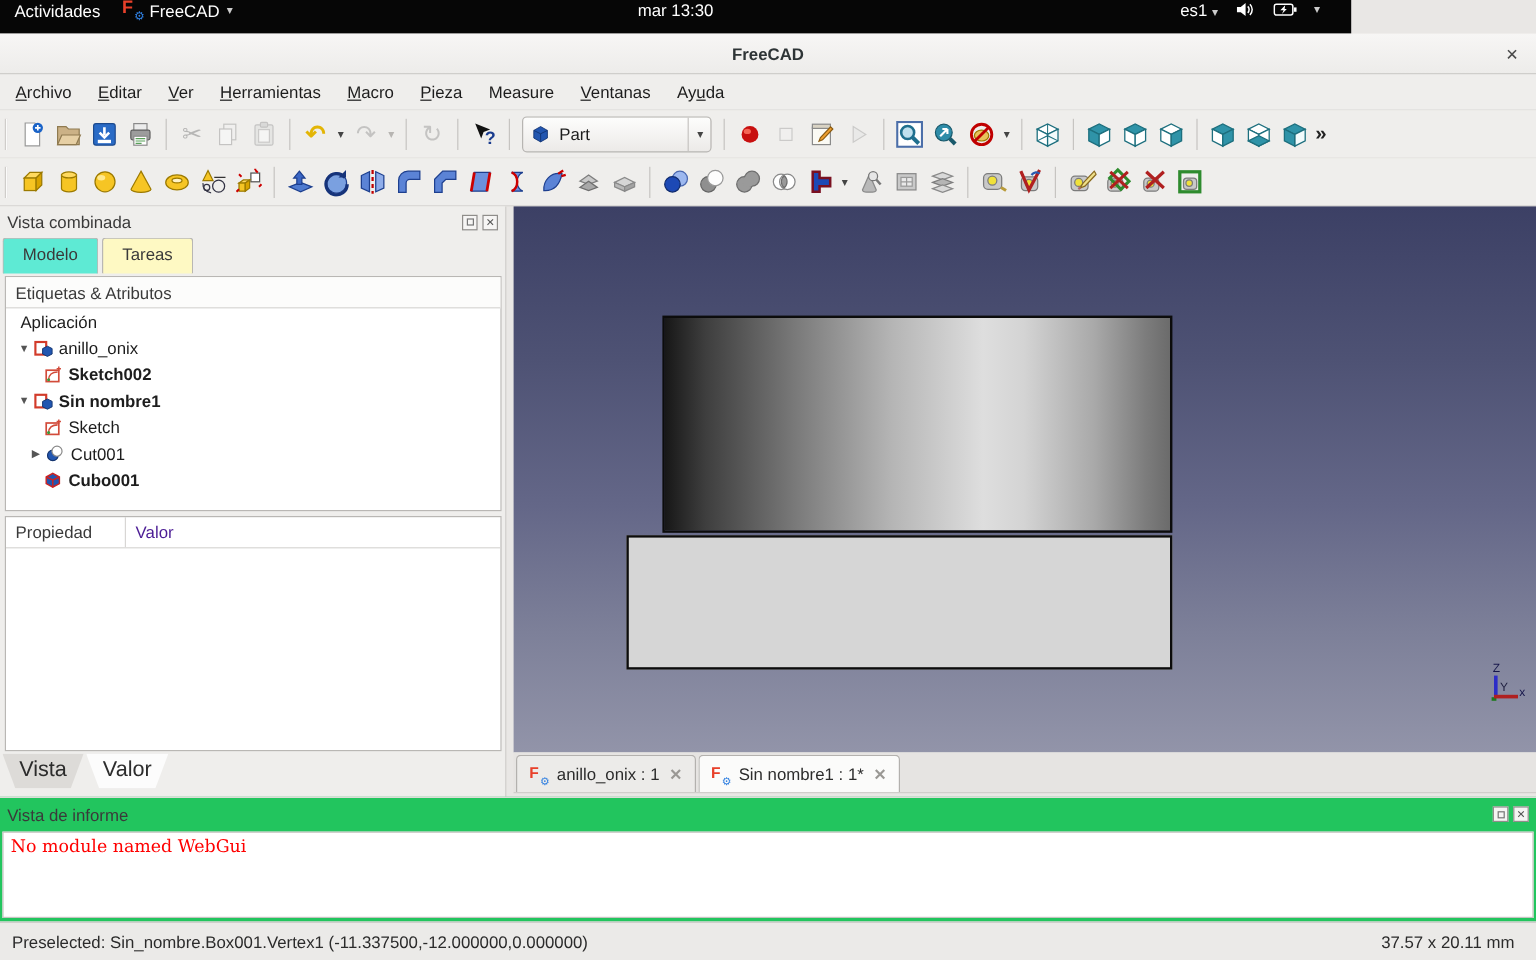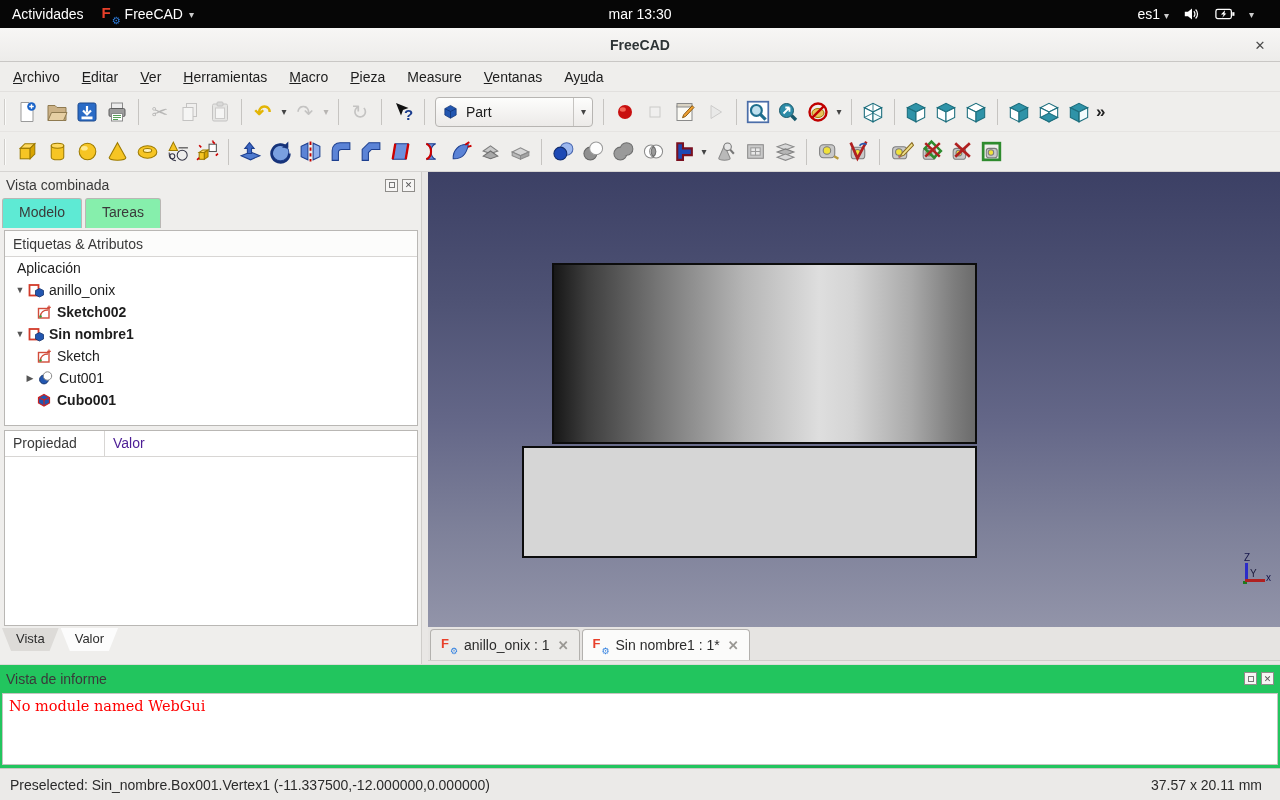--- a/index.html
+++ b/index.html
@@ -1,21 +1,21 @@
 <!DOCTYPE html>
 <html><head>
 <meta charset="utf-8">
 <style>
   * { margin:0; padding:0; box-sizing:border-box; }
   html,body { width:1280px; height:800px; overflow:hidden; }
   body { font-family:"Liberation Sans", sans-serif; font-size:14px; color:#2e3436; }
   .screen { position:relative; width:1280px; height:800px; background:#e9e7e5; }
 
   
-  .topbar { position:absolute; top:0; left:0; width:1280px; height:28px; background:#060606; color:#fff; display:flex; align-items:center; }
+  .topbar { position:absolute; top:0; left:0; width:1126px; height:28px; background:#060606; color:#fff; display:flex; align-items:flex-start; }
   .topbar .left { display:flex; align-items:center; gap:18px; padding-left:12px; }
   .topbar .activities { font-size:14px; }
   .topbar .appmenu { display:flex; align-items:center; gap:6px; }
   .topbar .center { position:absolute; left:0; right:0; text-align:center; font-size:14px; pointer-events:none; }
   .topbar .right { margin-left:auto; display:flex; align-items:center; gap:14px; padding-right:26px; }
   .caret { font-size:10px; color:#ccc; }
   .fclogo { position:relative; width:17px; height:17px; display:inline-block; }
   .fclogo .f { position:absolute; left:0; top:-2px; color:#e8402a; font-weight:bold; font-size:15px; }
   .fclogo .gear { position:absolute; right:-2px; bottom:-3px; color:#2f7fe0; font-size:10px; }
 
@@ -48,38 +48,38 @@
   
   .main { position:absolute; top:172px; left:0; width:1280px; height:492px; }
 
   
   .lpanel { position:absolute; left:0; top:0; width:422px; height:492px; background:#efeeec; border-right:1px solid #cfcdca; }
   .lp-header { height:26px; display:flex; align-items:center; padding:0 6px; color:#3a3a3a; }
   .lp-header .sp { flex:1; }
   .miniic { width:13px; height:13px; border:1px solid #8f8d8a; background:#f6f5f4; display:flex; align-items:center; justify-content:center; font-size:9px; color:#555; margin-left:4px; }
   .mini-restore-inner { width:6px; height:6px; border:1px solid #777; }
   .lp-tabs { display:flex; height:30px; padding-left:2px; }
-  .lp-tab { padding:5px 16px; border:1px solid #b9b7b4; border-bottom:none; border-radius:3px 3px 0 0; background:#86efac; color:#3a3a3a; margin-right:3px; }
+  .lp-tab { padding:5px 16px; border:1px solid #b9b7b4; border-bottom:none; border-radius:3px 3px 0 0; background:#fef9c3; color:#3a3a3a; margin-right:3px; }
   .lp-tab.active { background:#5eead4; position:relative; z-index:2; }
   .treeframe { position:absolute; left:4px; top:58px; width:414px; height:196px; background:#fff; border:1px solid #b9b7b4; }
   .tree-colhdr { height:26px; border-bottom:1px solid #d8d6d4; display:flex; align-items:center; padding:0 8px; color:#3a3a3a; background:#fcfcfb; }
   .trow { height:22px; display:flex; align-items:center; font-size:14px; color:#1d1d1d; }
   .trow .exp { width:14px; text-align:center; font-size:9px; color:#555; flex:0 0 auto; }
   .trow .ticon { width:18px; height:16px; display:flex; align-items:center; justify-content:center; flex:0 0 auto; }
   .trow .tlabel { padding-left:4px; white-space:nowrap; }
   .bold { font-weight:bold; }
   .ind1 { padding-left:8px; } .ind2 { padding-left:30px; }
 
   .propframe { position:absolute; left:4px; top:258px; width:414px; height:196px; background:#fff; border:1px solid #b9b7b4; }
   .prop-hdr { height:26px; border-bottom:1px solid #d8d6d4; display:flex; }
   .prop-hdr .c1 { width:100px; padding:4px 8px; border-right:1px solid #d8d6d4; color:#3a3a3a; }
   .prop-hdr .c2 { flex:1; padding:4px 8px; color:#4c1d95; }
 
   .btabs { position:absolute; left:2px; top:456px; display:flex; }
-  .btab { padding:3px 14px 5px; margin-right:2px; font-size:13px; color:#2c2c2c; clip-path:polygon(0 0,100% 0,84% 100%,16% 100%); background:#dddbd8; }
+  .btab { padding:3px 14px 5px; margin-right:2px; font-size:18px; color:#2c2c2c; clip-path:polygon(0 0,100% 0,84% 100%,16% 100%); background:#dddbd8; }
   .btab.active { background:#fcfcfc; }
 
   
   .viewport { position:absolute; left:428px; top:0; width:852px; height:455px; background:linear-gradient(180deg,#3c4065 0%,#4e5274 28%,#646788 55%,#7d8099 78%,#9294a9 100%); overflow:hidden; }
   .cylinder { position:absolute; left:124px; top:91px; width:425px; height:181px; border:2px solid #0c0c0c; background:linear-gradient(90deg,#171717 0%,#3e3e3e 8%,#7a7a7a 26%,#b5b5b5 45%,#dedede 63%,#d4d4d4 71%,#a9a9a9 85%,#7d7d7d 95%,#6b6b6b 100%); }
   .slab { position:absolute; left:94px; top:274px; width:455px; height:112px; border:2px solid #0c0c0c; background:#d6d6d6; }
   .axis { position:absolute; right:8px; bottom:38px; width:34px; height:34px; font-size:10px; color:#16164a; }
   .axis .zl { position:absolute; left:6px; top:-3px; color:#15154a; }
   .axis .zaxis { position:absolute; left:7px; top:8px; width:3px; height:17px; background:#2c2cc8; }
   .axis .xaxis { position:absolute; left:7px; top:24px; width:20px; height:3px; background:#b02020; }

